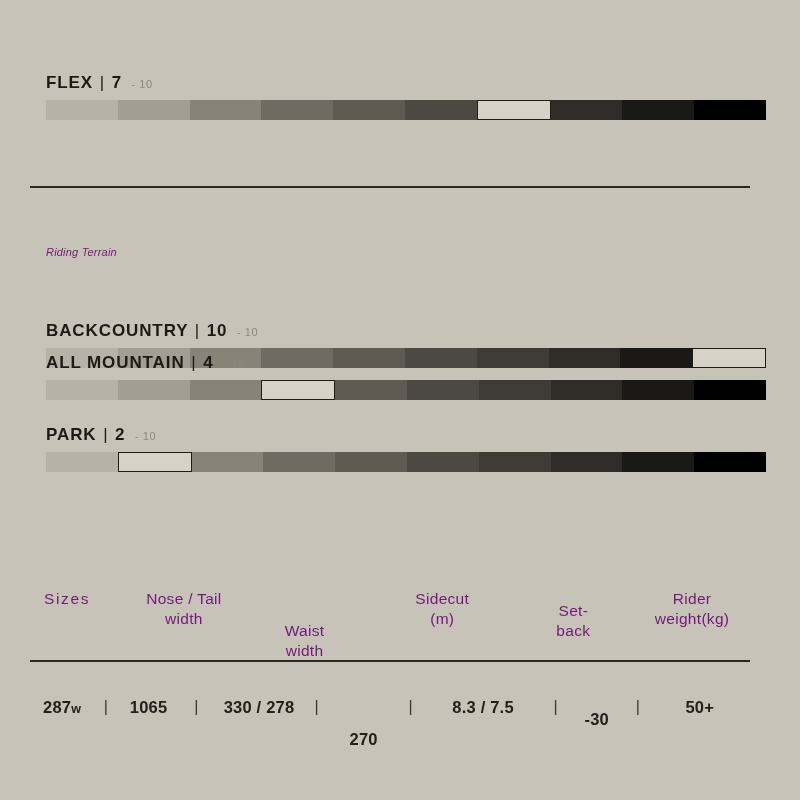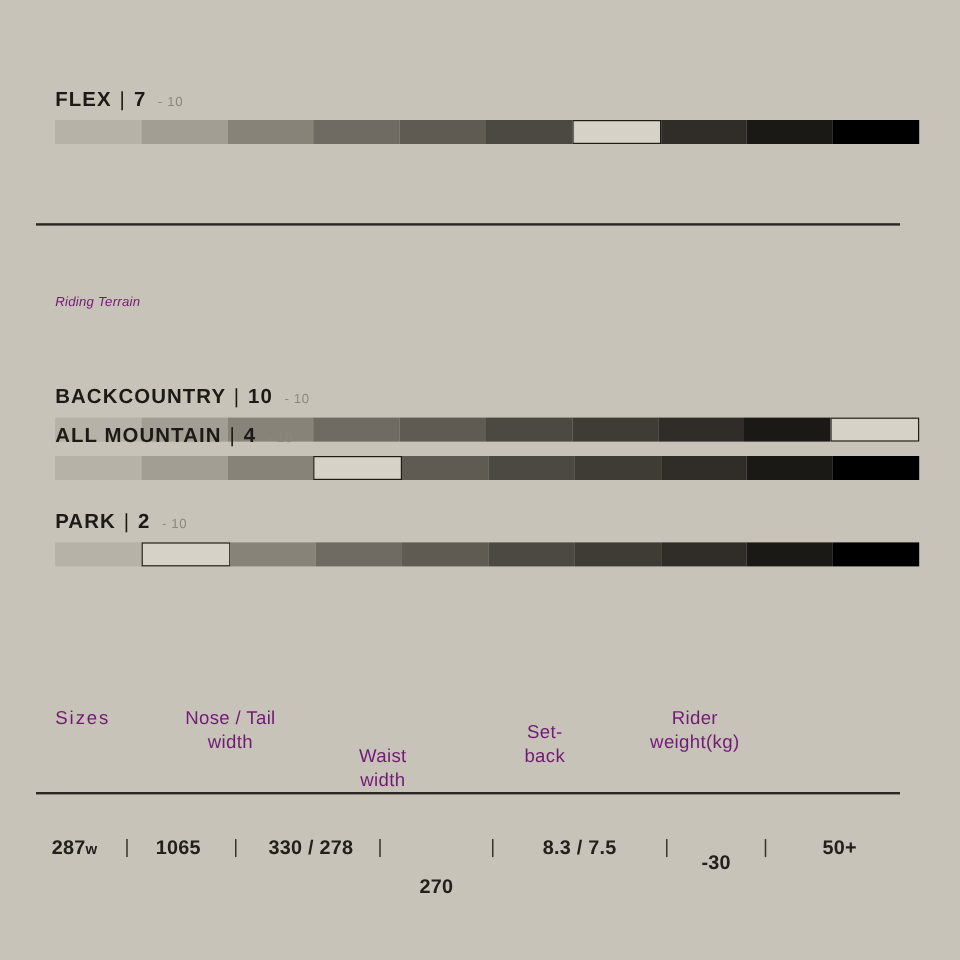--- a/index.html
+++ b/index.html
@@ -244,20 +244,22 @@
   <div class="spec" style="top:589px;">
     <div class="spec-row">
       <div class="spec-head sizes c-sizes">Sizes</div>
       <div class="spec-head c-pipe"></div>
       <div class="spec-head c-nose">Nose / Tail
 width</div>
       <div class="spec-head c-pipe"></div>
       <div class="spec-head c-waist">Waist
 width</div>
       <div class="spec-head c-pipe"></div>
+      <div class="spec-head c-sidecut">Sidecut
+(m)</div>
       <div class="spec-head c-pipe"></div>
       <div class="spec-head c-setback">Set-
 back</div>
       <div class="spec-head c-pipe"></div>
       <div class="spec-head c-rider">Rider
 weight(kg)</div>
     </div>
   </div>
 
   <div class="rule" style="top:660px;"></div>

